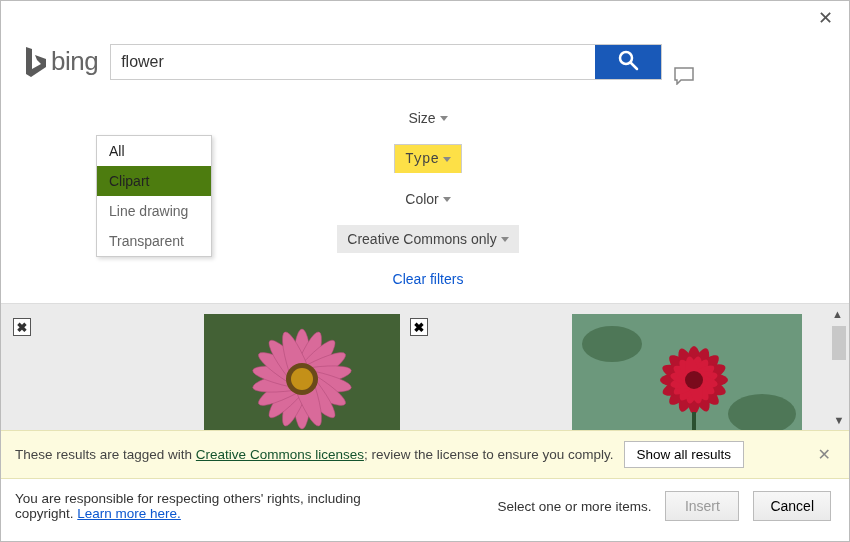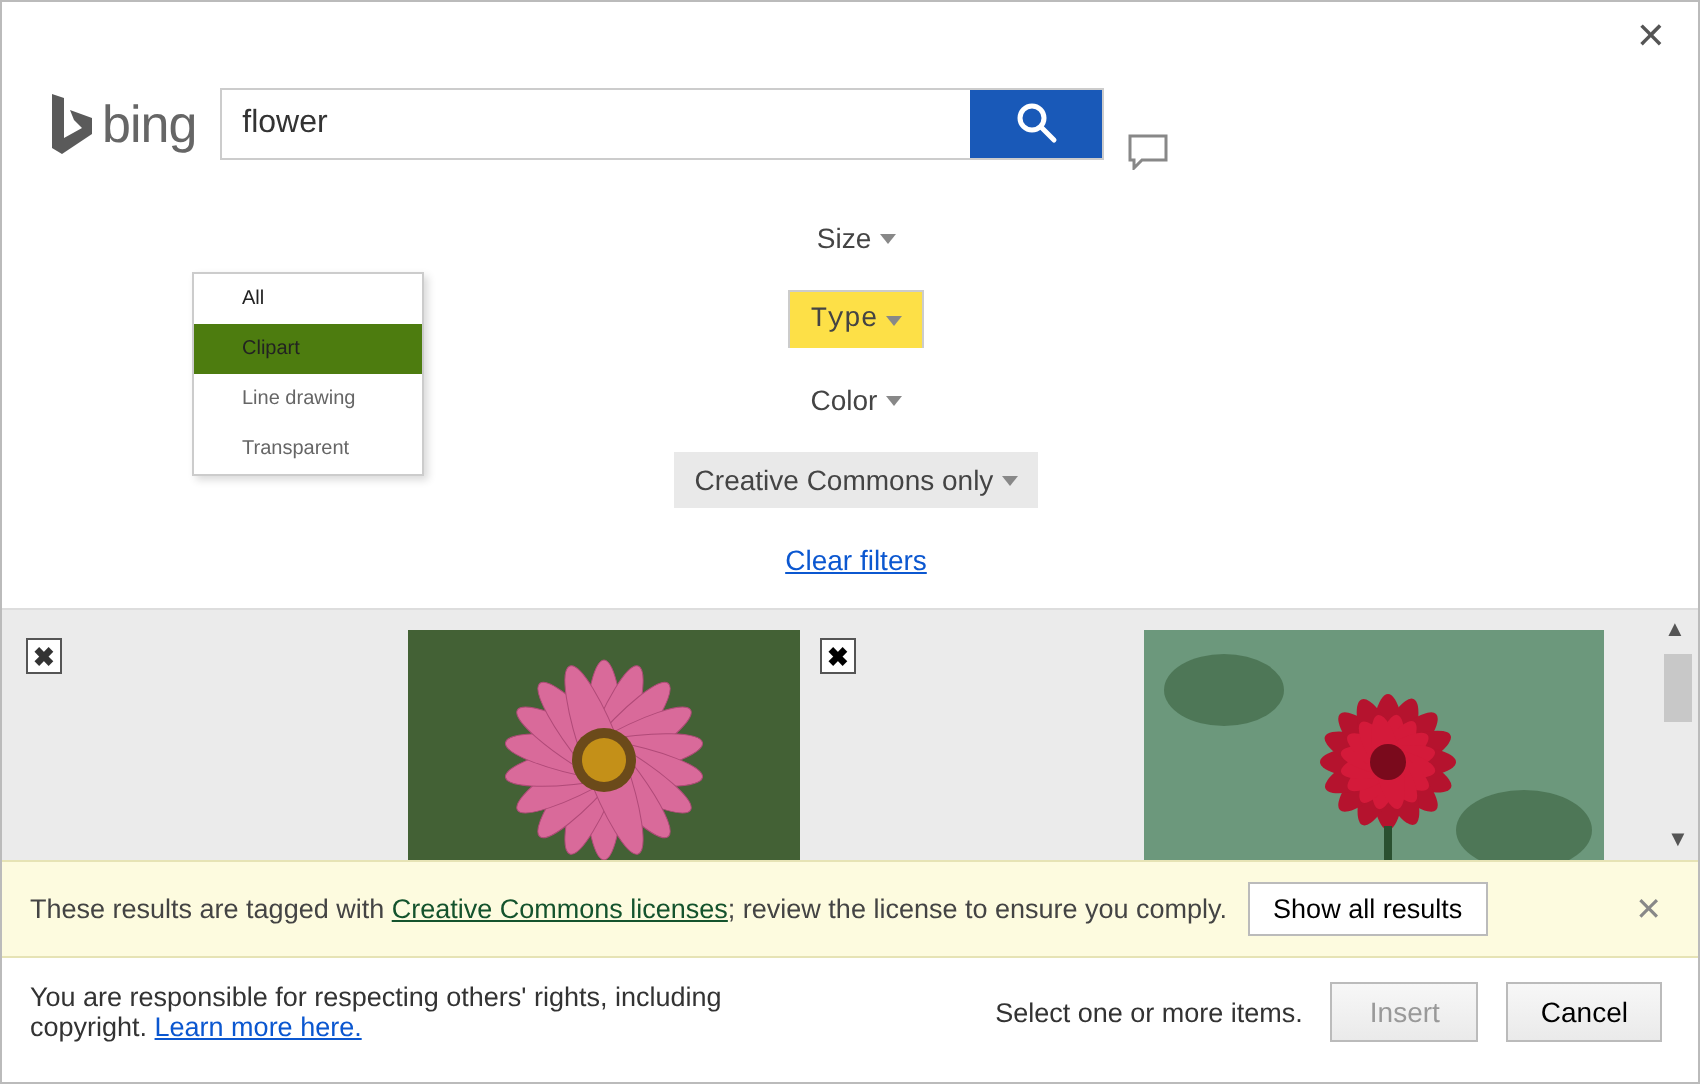--- a/index.html
+++ b/index.html
@@ -64,21 +64,21 @@
     font-size: 26px;
     font-weight: 400;
     color: #666;
     letter-spacing: -0.5px;
   }
   .search-box {
     flex: 0 0 auto;
     display: flex;
     border: 1px solid #ccc;
     height: 36px;
-    width: 442px;
+    width: 552px;
   }
   .search-input {
     flex: 1;
     border: none;
     outline: none;
     padding: 0 10px;
     font-size: 16px;
     color: #333;
   }
   .search-btn {
@@ -123,37 +123,36 @@
   .chevron {
     width: 0; height: 0;
     border-left: 4px solid transparent;
     border-right: 4px solid transparent;
     border-top: 5px solid #888;
     display: inline-block;
   }
   .clear-link {
     color: #0b57d0;
     font-size: 14px;
-    text-decoration: underline;
     cursor: pointer;
     padding: 6px 4px;
   }
   .type-dropdown {
     position: absolute;
     top: 37px;
     left: 95px;
     width: 116px;
     background: #fff;
     border: 1px solid #ccc;
     z-index: 5;
     box-shadow: 2px 2px 4px rgba(0,0,0,0.15);
   }
   .type-dropdown .item {
-    padding: 7px 24px;
-    font-size: 10px;
+    padding: 7px 12px;
+    font-size: 14px;
     color: #666;
     cursor: pointer;
   }
   .type-dropdown .item.sel { color: #222; }
   .type-dropdown .item.hover { background: #4d7c0f; color:#222; }
   .results-area {
     flex: 1;
     background: #ebebeb;
     position: relative;
     overflow: hidden;

